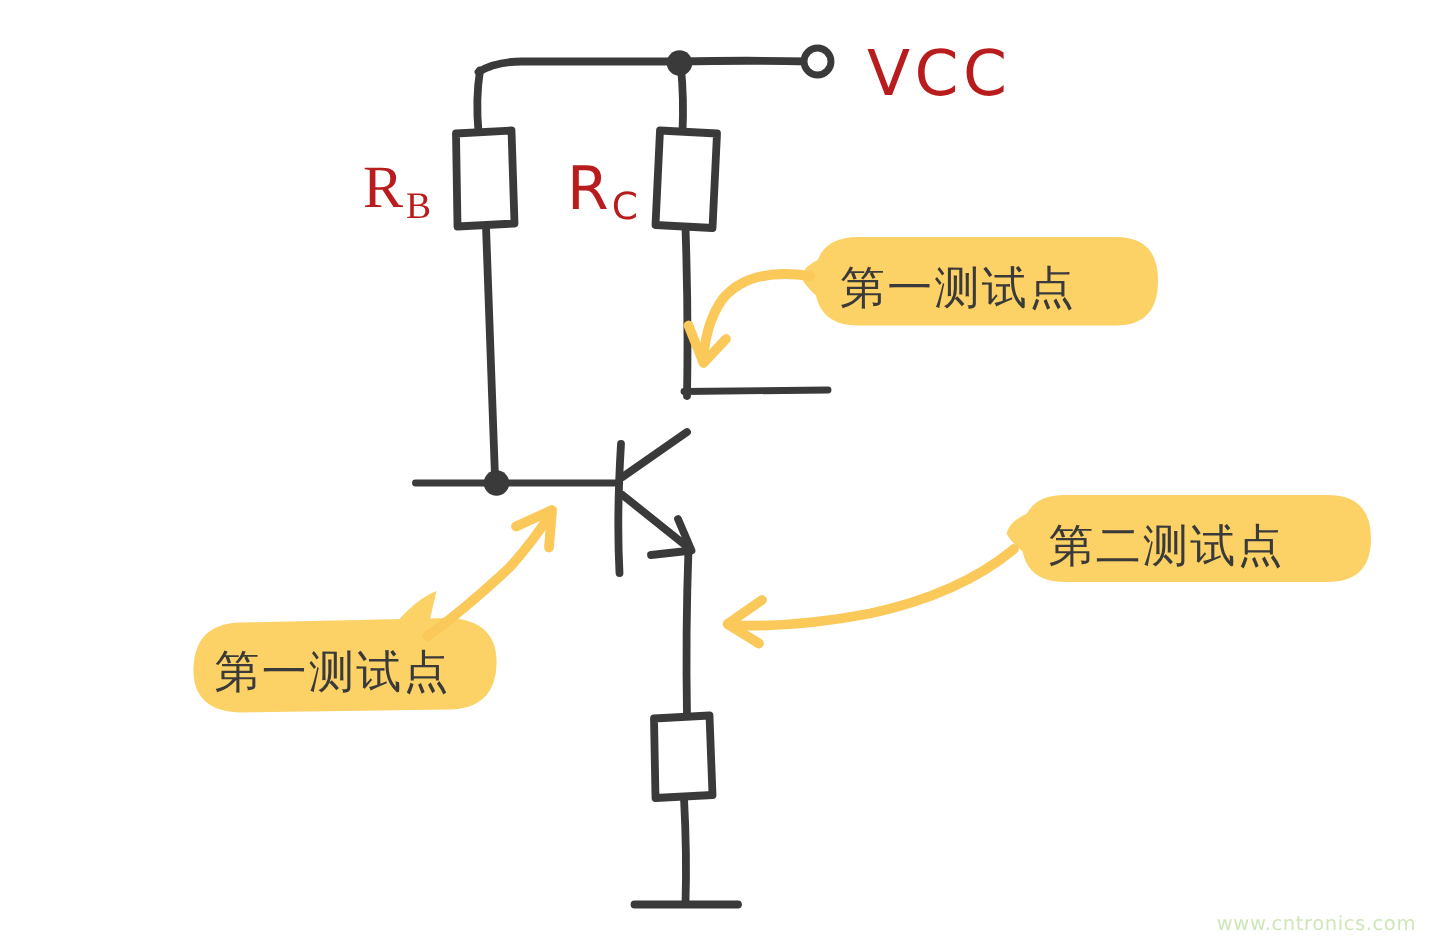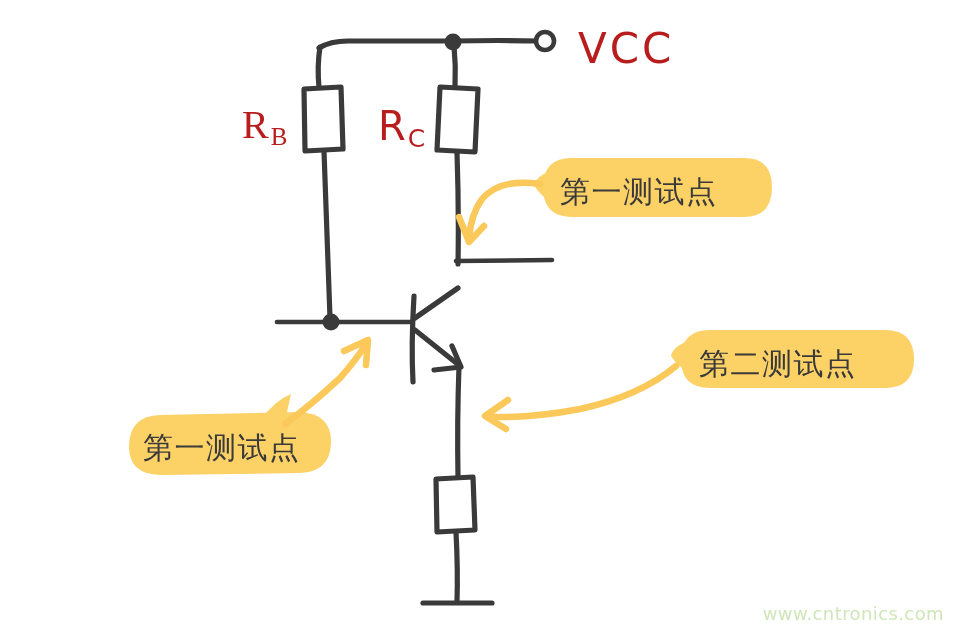--- a/index.html
+++ b/index.html
@@ -101,21 +101,21 @@
     letter-spacing: 1.5px;
     white-space: nowrap;
     user-select: none;
   }
   .watermark {
     position: absolute;
     right: 12px;
     bottom: 6px;
     color: #cfe6b8;
     font-family: "DejaVu Sans", sans-serif;
-    font-size: 18px;
+    font-size: 13px;
     letter-spacing: 0.4px;
     user-select: none;
   }
 </style>
 </head>
 <body>
 
 <div id="canvas-wrap">
 
   <svg id="diagram" viewBox="0 0 956 630">

